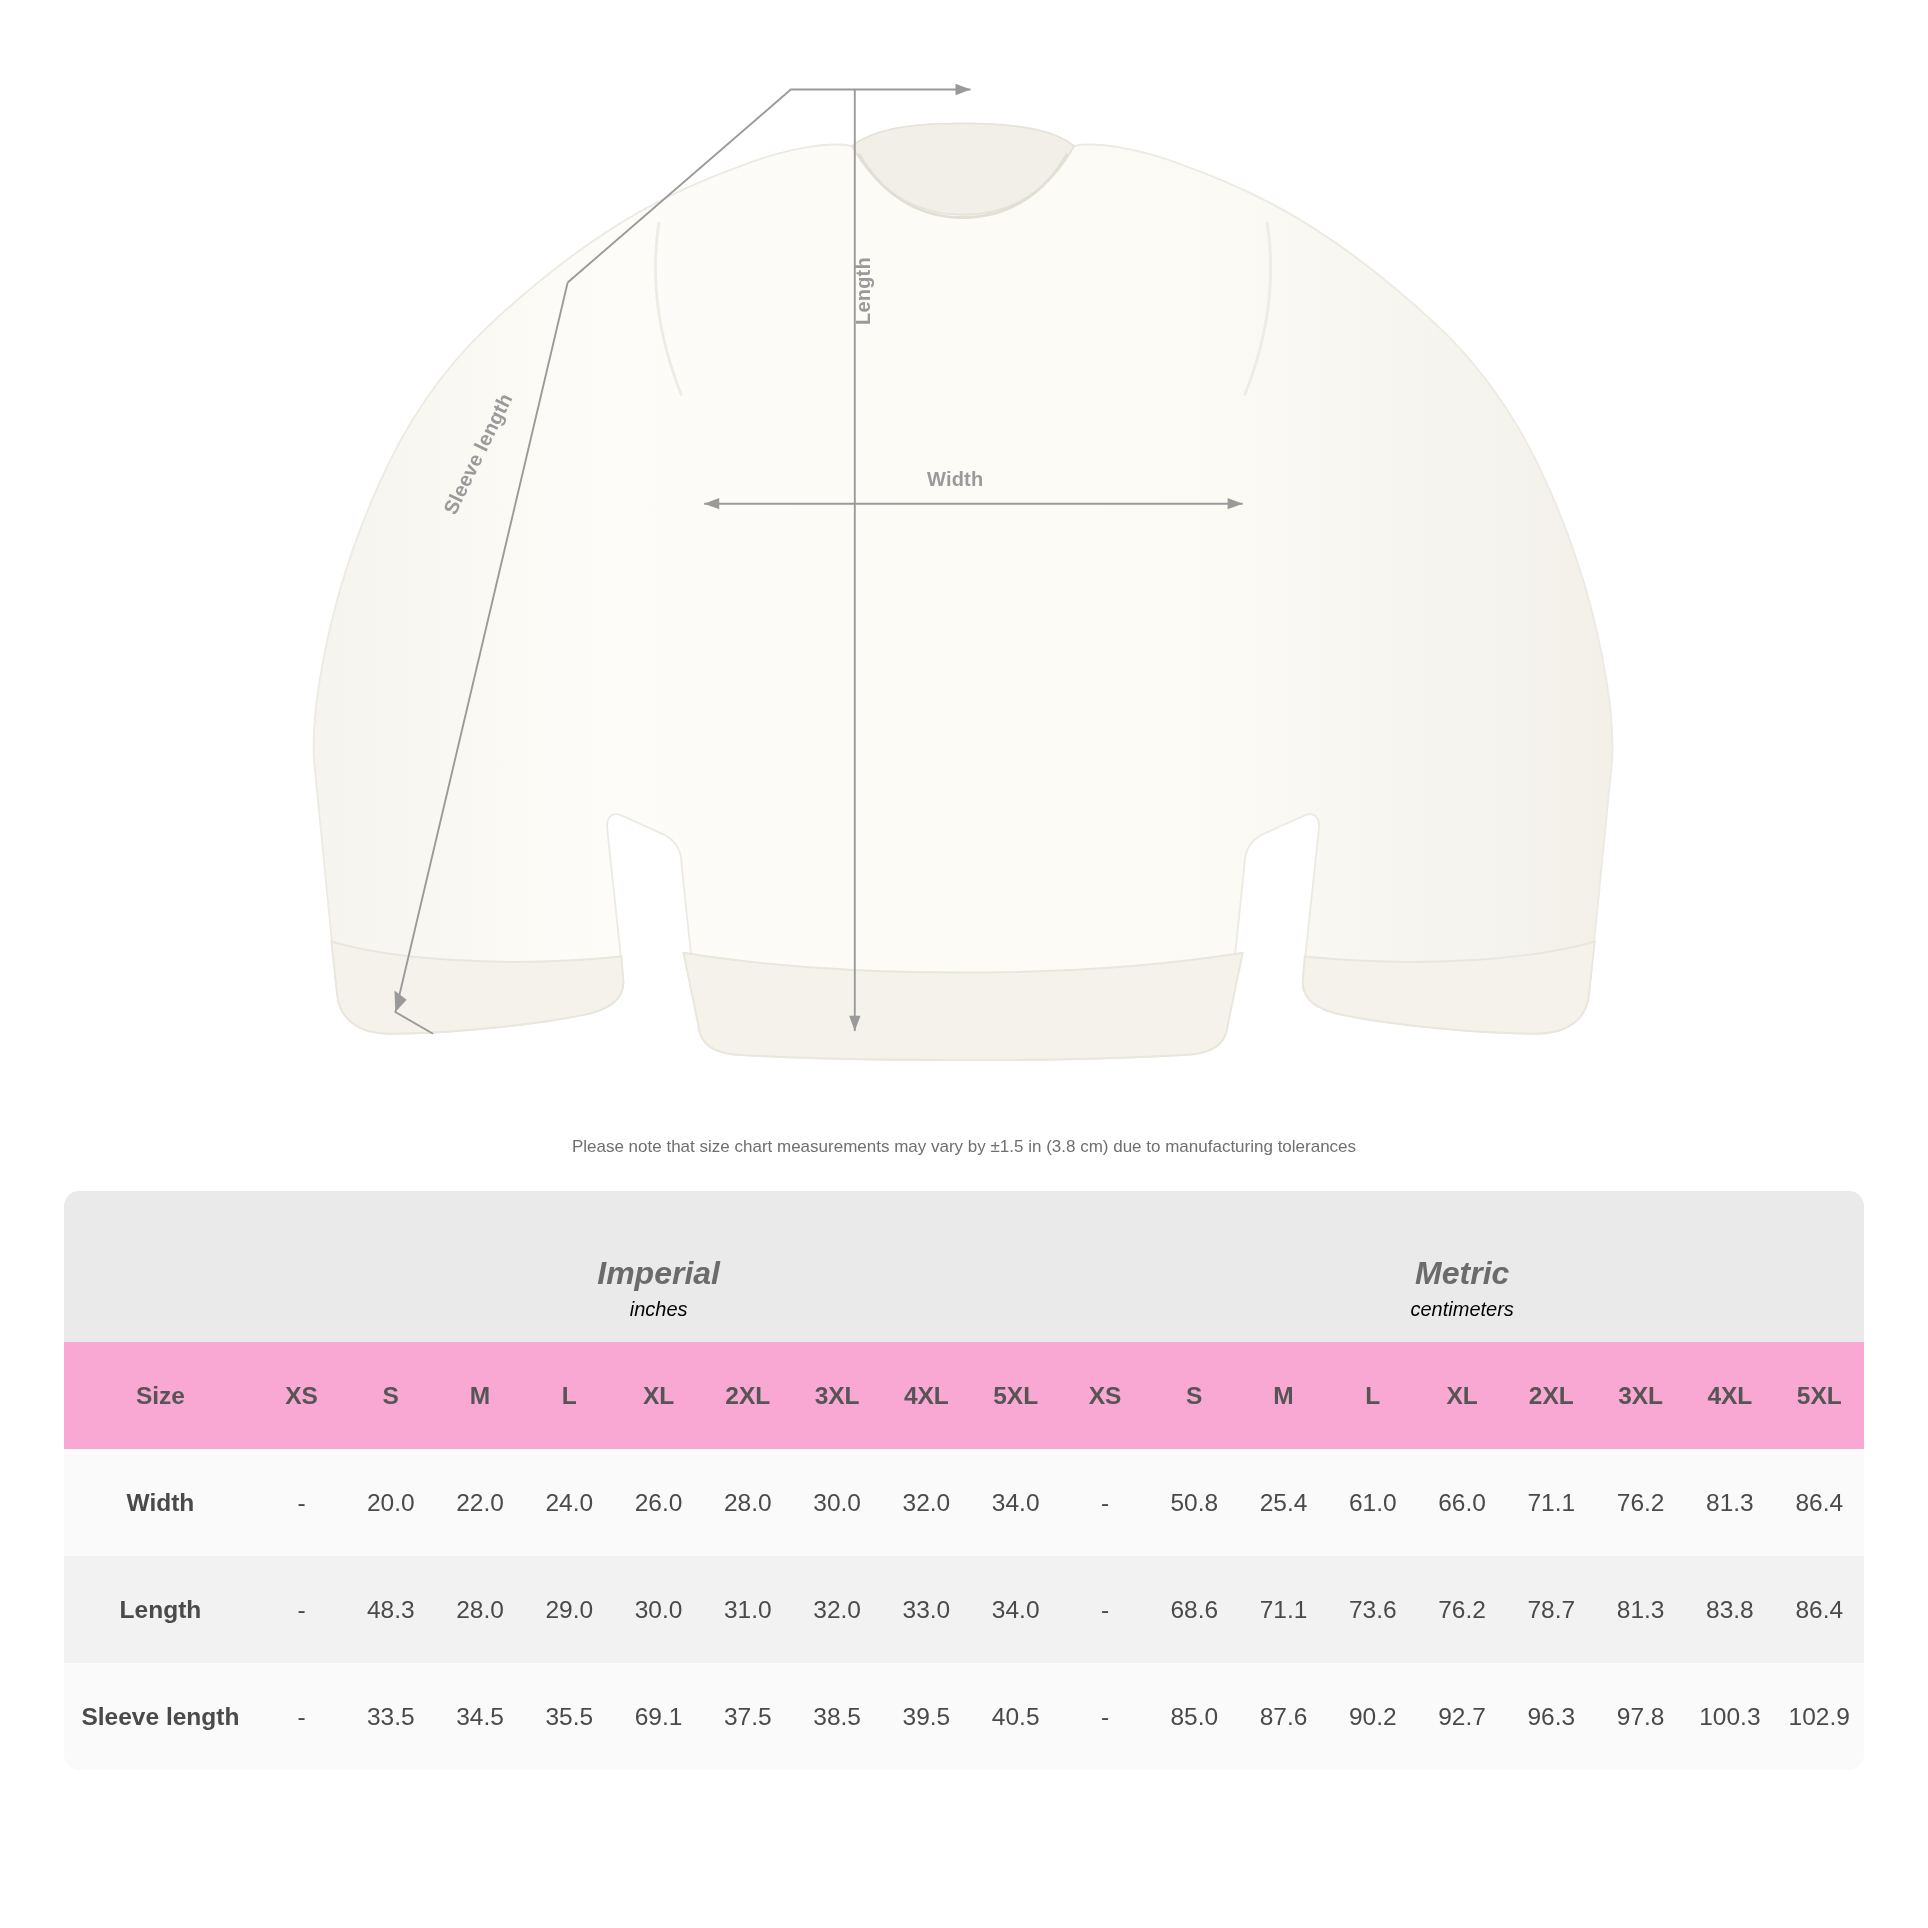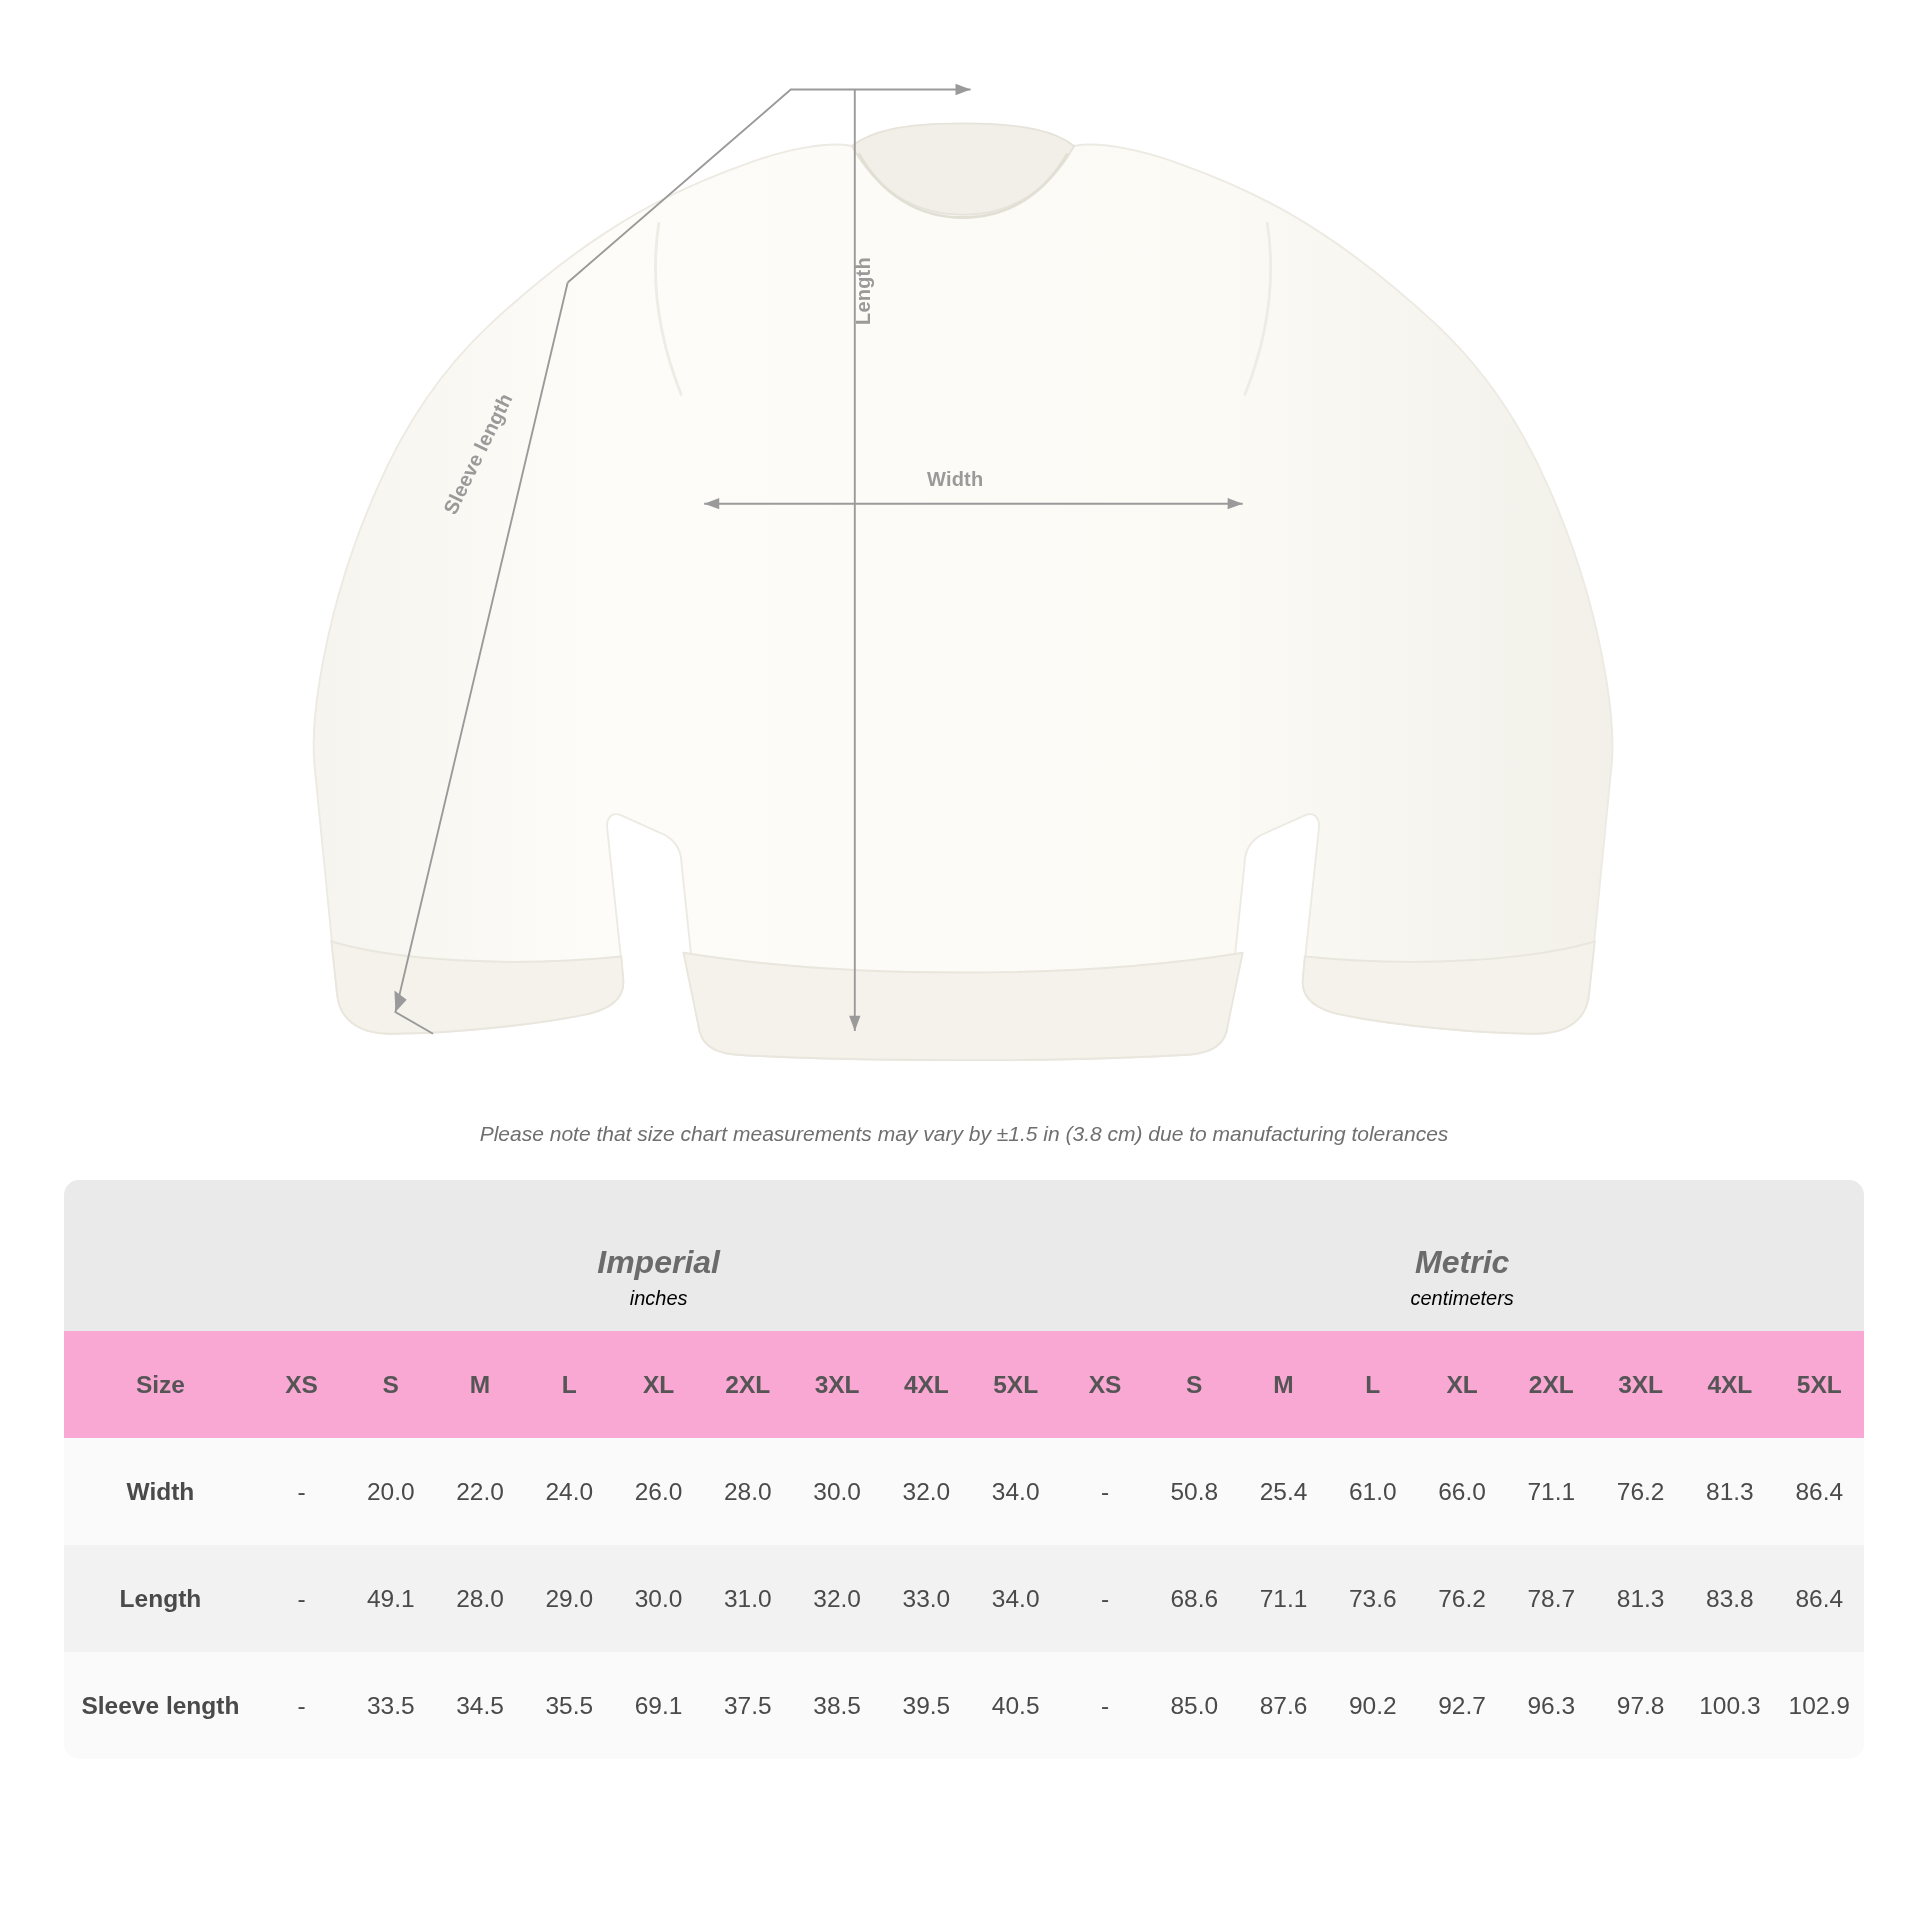--- a/index.html
+++ b/index.html
@@ -59,23 +59,22 @@
     text-align: center;
     margin-top: 3.8px;
   }
   .chart-title {
     font-size: 38px;
     font-weight: bold;
     color: #2e2e2e;
     letter-spacing: 0.2px;
   }
   .chart-note {
-    margin-top: 11px;
-    font-size: 21px;
-    font-style: italic;
+    margin-top: 26px;
+    font-size: 17px;
     color: #6f6f6f;
   }
 
   
   .table-wrap {
     margin: 34px 64px 0 64px;
     border-radius: 15px;
     overflow: hidden;
   }
   table.size-table {
@@ -314,21 +313,21 @@
           <td>66.0</td>
           <td>71.1</td>
           <td>76.2</td>
           <td>81.3</td>
           <td>86.4</td>
         </tr>
 
         <tr class="data-row row-odd">
           <td class="rowhead">Length</td>
           <td>-</td>
-          <td>49.1</td>
+          <td>48.3</td>
           <td>28.0</td>
           <td>29.0</td>
           <td>30.0</td>
           <td>31.0</td>
           <td>32.0</td>
           <td>33.0</td>
           <td>34.0</td>
           <td>-</td>
           <td>68.6</td>
           <td>71.1</td>

